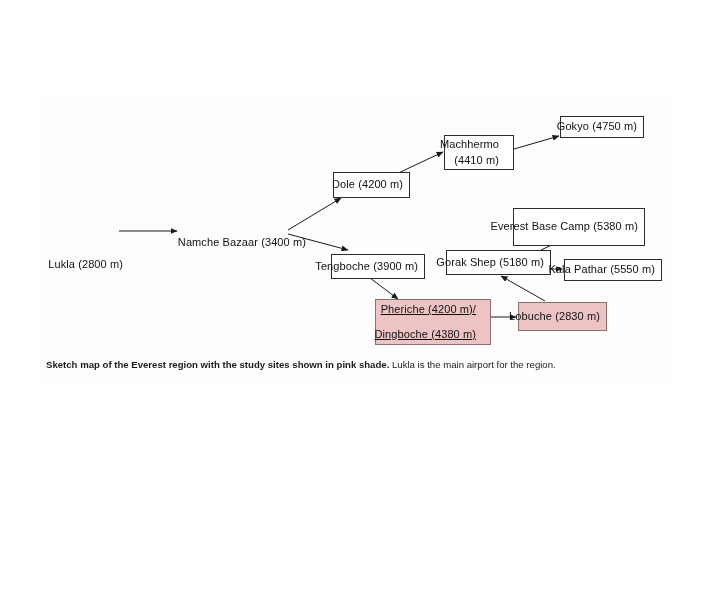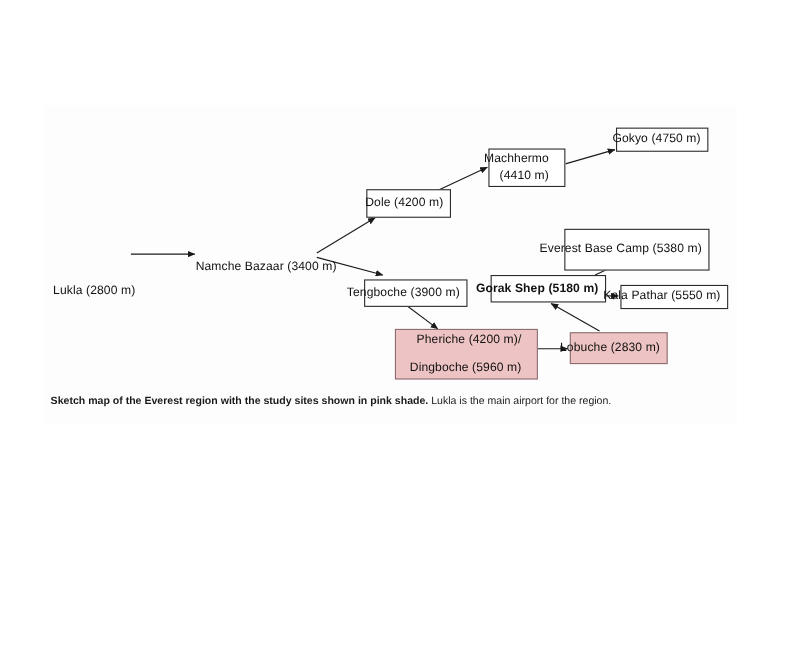--- a/index.html
+++ b/index.html
@@ -147,30 +147,30 @@
     </div>
 
     <div class="node" style="left:560px; top:116px; width:84px; height:22px;">
       <span>Gokyo (4750 m)</span>
     </div>
 
     <div class="node" style="left:331px; top:254px; width:94px; height:25px;">
       <span>Tengboche (3900 m)</span>
     </div>
 
-    <div class="node pink two-line" style="left:359px; top:299px; width:130px; height:46px;">
+    <div class="node pink two-line" style="left:375px; top:299px; width:116px; height:46px;text-decoration:underline;">
       <span class="line1">Pheriche (4200 m)/</span>
-      <span class="line2">Dingboche (5960 m)</span>
+      <span class="line2">Dingboche (4380 m)</span>
     </div>
 
     <div class="node pink" style="left:518px; top:302px; width:89px; height:29px;">
       <span>Lobuche (2830 m)</span>
     </div>
 
-    <div class="node" style="left:446px; top:250px; width:105px; height:25px;font-weight:bold;">
+    <div class="node" style="left:446px; top:250px; width:105px; height:25px;">
       <span>Gorak Shep (5180 m)</span>
     </div>
 
     <div class="node" style="left:513px; top:208px; width:132px; height:38px;">
       <span>Everest Base Camp (5380 m)</span>
     </div>
 
     <div class="node" style="left:564px; top:259px; width:98px; height:22px;">
       <span>Kala Pathar (5550 m)</span>
     </div>

